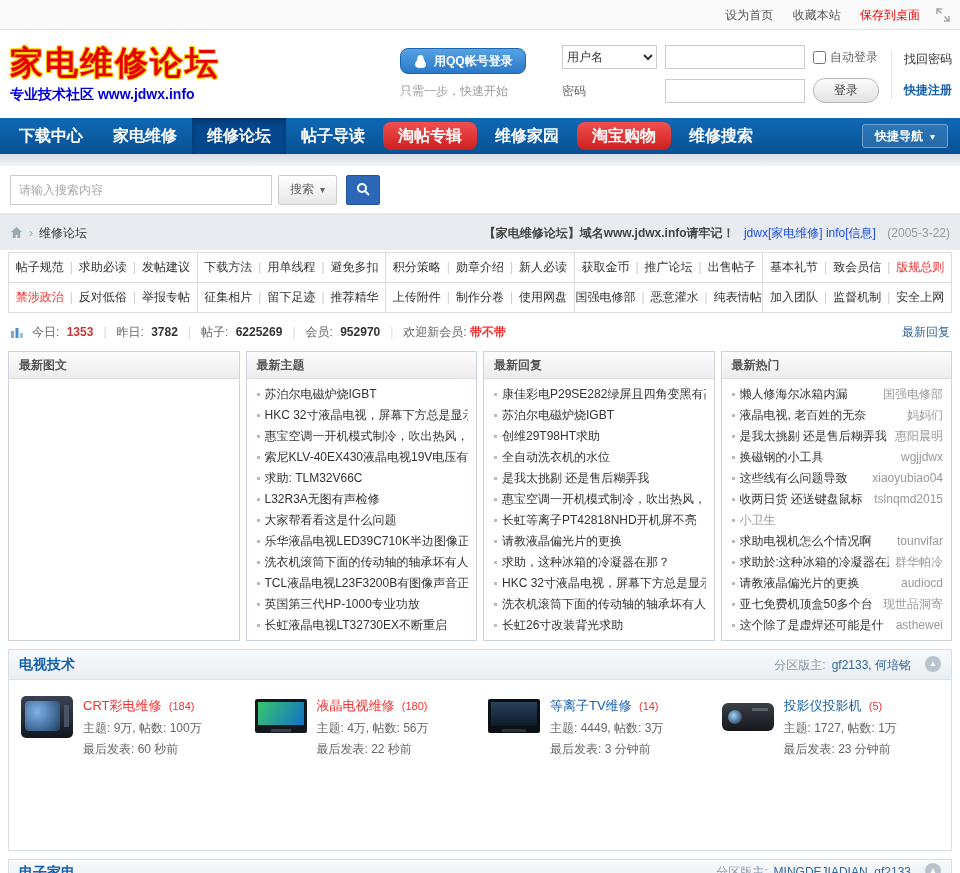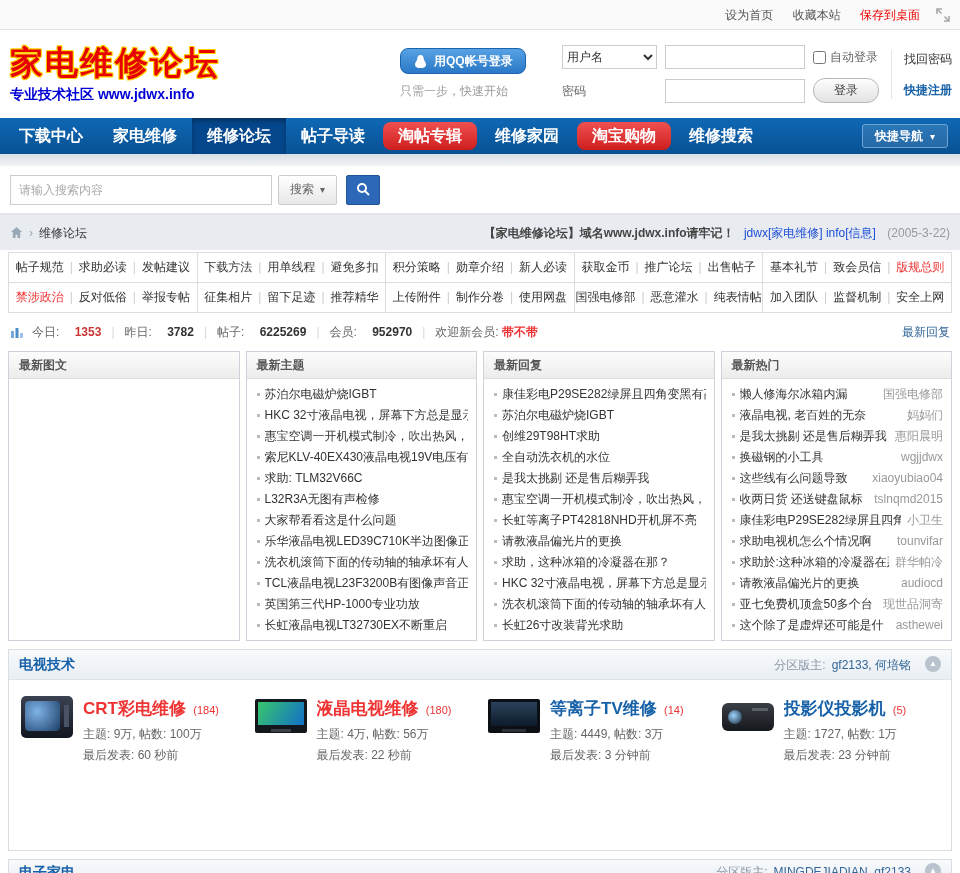--- a/index.html
+++ b/index.html
@@ -67,21 +67,21 @@
 .rules{display:grid;grid-template-columns:repeat(5,1fr);border:1px solid #ddd;border-width:1px 0 0 1px}
 .rule-cell{border:1px solid #ddd;border-width:0 1px 1px 0;text-align:center;height:30px;line-height:29px;overflow:hidden;white-space:nowrap}
 .rule-link{color:#333}
 .rule-link.red{color:#e33}
 .rule-link + .rule-link::before{content:"|";color:#ccc;margin:0 6px;font-weight:normal;display:inline-block}
 
 
 .stats{display:flex;align-items:center;margin:8px 2px;height:22px;color:#666}
 .stats-icon{margin-right:8px;display:flex}
 .seg-wrap{display:flex;align-items:center}
-.seg b{color:#333;margin-left:12px}
+.seg b{color:#333;margin-left:4px}
 .seg b.red{color:#c33}
 .seg::after{content:"|";color:#d8d8d8;margin:0 10px}
 .welcome a{font-weight:bold}
 .latest-right{margin-left:auto;color:#369}
 
 
 .panels{display:flex;gap:6px;margin-top:4px}
 .panel{flex:1;min-width:0;border:1px solid #ccd3da;background:#fff;height:290px;overflow:hidden}
 .panel-hd{height:27px;line-height:26px;padding:0 10px;background:linear-gradient(#fcfcfc,#ececec);border-bottom:1px solid #ddd;font-weight:bold;color:#555}
 .panel-list{list-style:none;padding:5px 8px 0}
@@ -109,21 +109,21 @@
 .f-icon.lcd::before{content:"";position:absolute;left:3px;top:3px;right:3px;bottom:8px;background:linear-gradient(120deg,#38c66c,#1270c8)}
 .f-icon.lcd::after{content:"";position:absolute;bottom:1px;left:16px;width:20px;height:3px;background:#3b4149}
 .f-icon.plasma{background:#0c0f14;border-radius:2px;height:34px;margin-top:3px}
 .f-icon.plasma::before{content:"";position:absolute;left:3px;top:3px;right:3px;bottom:7px;background:linear-gradient(#2a415c,#0d1b2a)}
 .f-icon.plasma::after{content:"";position:absolute;bottom:1px;left:14px;width:24px;height:3px;background:#2c3138}
 .f-icon.projector{background:linear-gradient(#3a3f46,#14171b);border-radius:6px;height:28px;margin-top:7px}
 .f-icon.projector::before{content:"";position:absolute;left:6px;top:7px;width:14px;height:14px;border-radius:50%;background:radial-gradient(circle at 40% 40%,#9fd4ff,#112233)}
 .f-icon.projector::after{content:"";position:absolute;right:6px;top:5px;width:16px;height:3px;background:#5a6069}
 .f-info{min-width:0}
 .f-name-line{white-space:nowrap;overflow:hidden}
-.f-name{font-weight:bold;font-size:17px}
+.f-name{font-weight:normal;font-size:13px}
 .f-name.red{color:#e33}
 .f-name.blue{color:#1761a8}
 .f-count{color:#e33;font-style:normal;font-size:11px;margin-left:4px}
 .f-stats,.f-last{color:#666;margin-top:3px;white-space:nowrap}
 .sec2 .sec-hd{height:24px;border-bottom:none}
 </style>
 </head>
 <body>
 
 <div class="topbar">
@@ -420,21 +420,20 @@
         </li>
           <li class="p-item hot-item">
           <a class="hot-title">这些线有么问题导致</a>
           <a class="hot-user">xiaoyubiao04</a>
         </li>
           <li class="p-item hot-item">
           <a class="hot-title">收两日货 还送键盘鼠标</a>
           <a class="hot-user">tslnqmd2015</a>
         </li>
           <li class="p-item hot-item">
-          <a class="hot-title">康佳彩电P29SE282绿屏且四角</a>
           <a class="hot-user">小卫生</a>
         </li>
           <li class="p-item hot-item">
           <a class="hot-title">求助电视机怎么个情况啊</a>
           <a class="hot-user">tounvifar</a>
         </li>
           <li class="p-item hot-item">
           <a class="hot-title">求助於:这种冰箱的冷凝器在那</a>
           <a class="hot-user">群华帕冷</a>
         </li>

